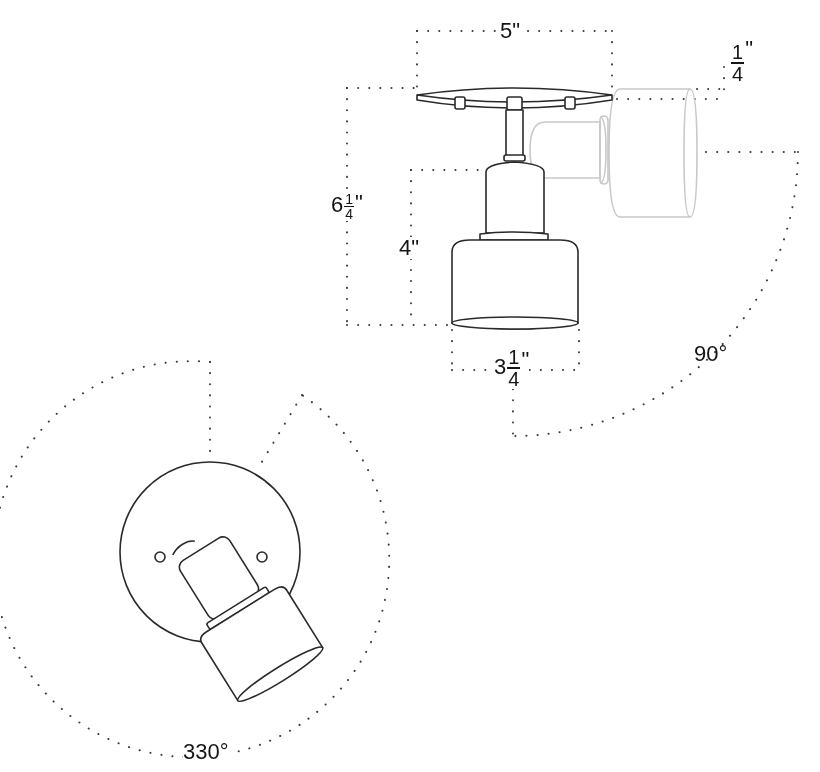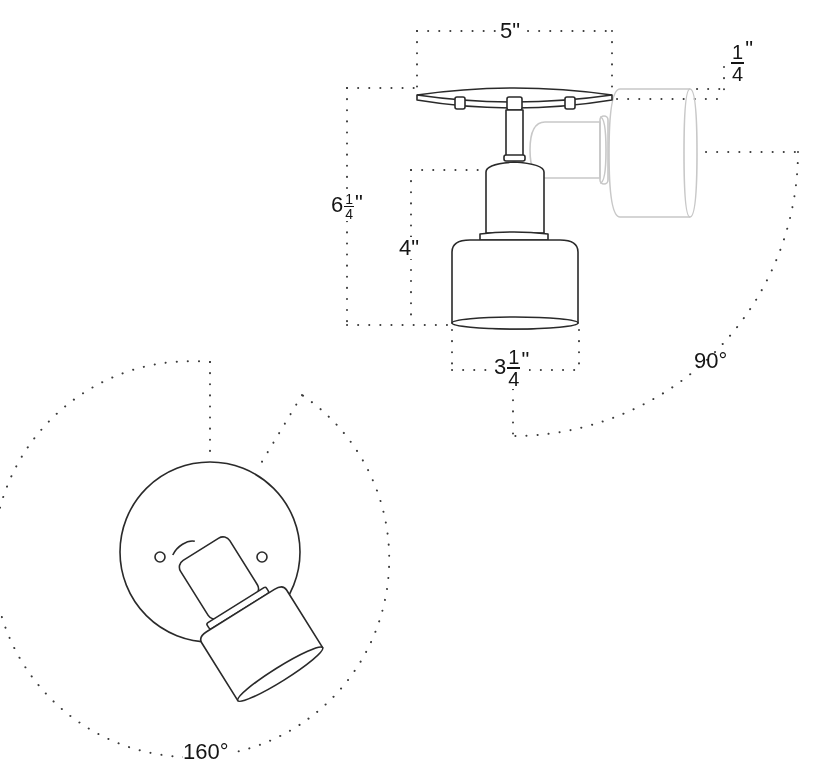--- a/index.html
+++ b/index.html
@@ -114,19 +114,19 @@
   <span>4</span><span>"</span>
 </div>
 
 <div class="lbl big" style="left:494px; top:347px;">
   <span>3</span><span class="frac">
     <span class="num">1</span>
     <span class="den">4</span>
   </span><span style="vertical-align:top; position:relative; top:2px;">"</span>
 </div>
 
-<div class="lbl" style="left:694px; top:350px; background:transparent;">
+<div class="lbl" style="left:694px; top:343px; background:transparent;">
   <span>90°</span>
 </div>
 
 <div class="lbl" style="left:183px; top:741px;">
-  <span>160°</span>
+  <span>330°</span>
 </div>
 
 </body></html>

